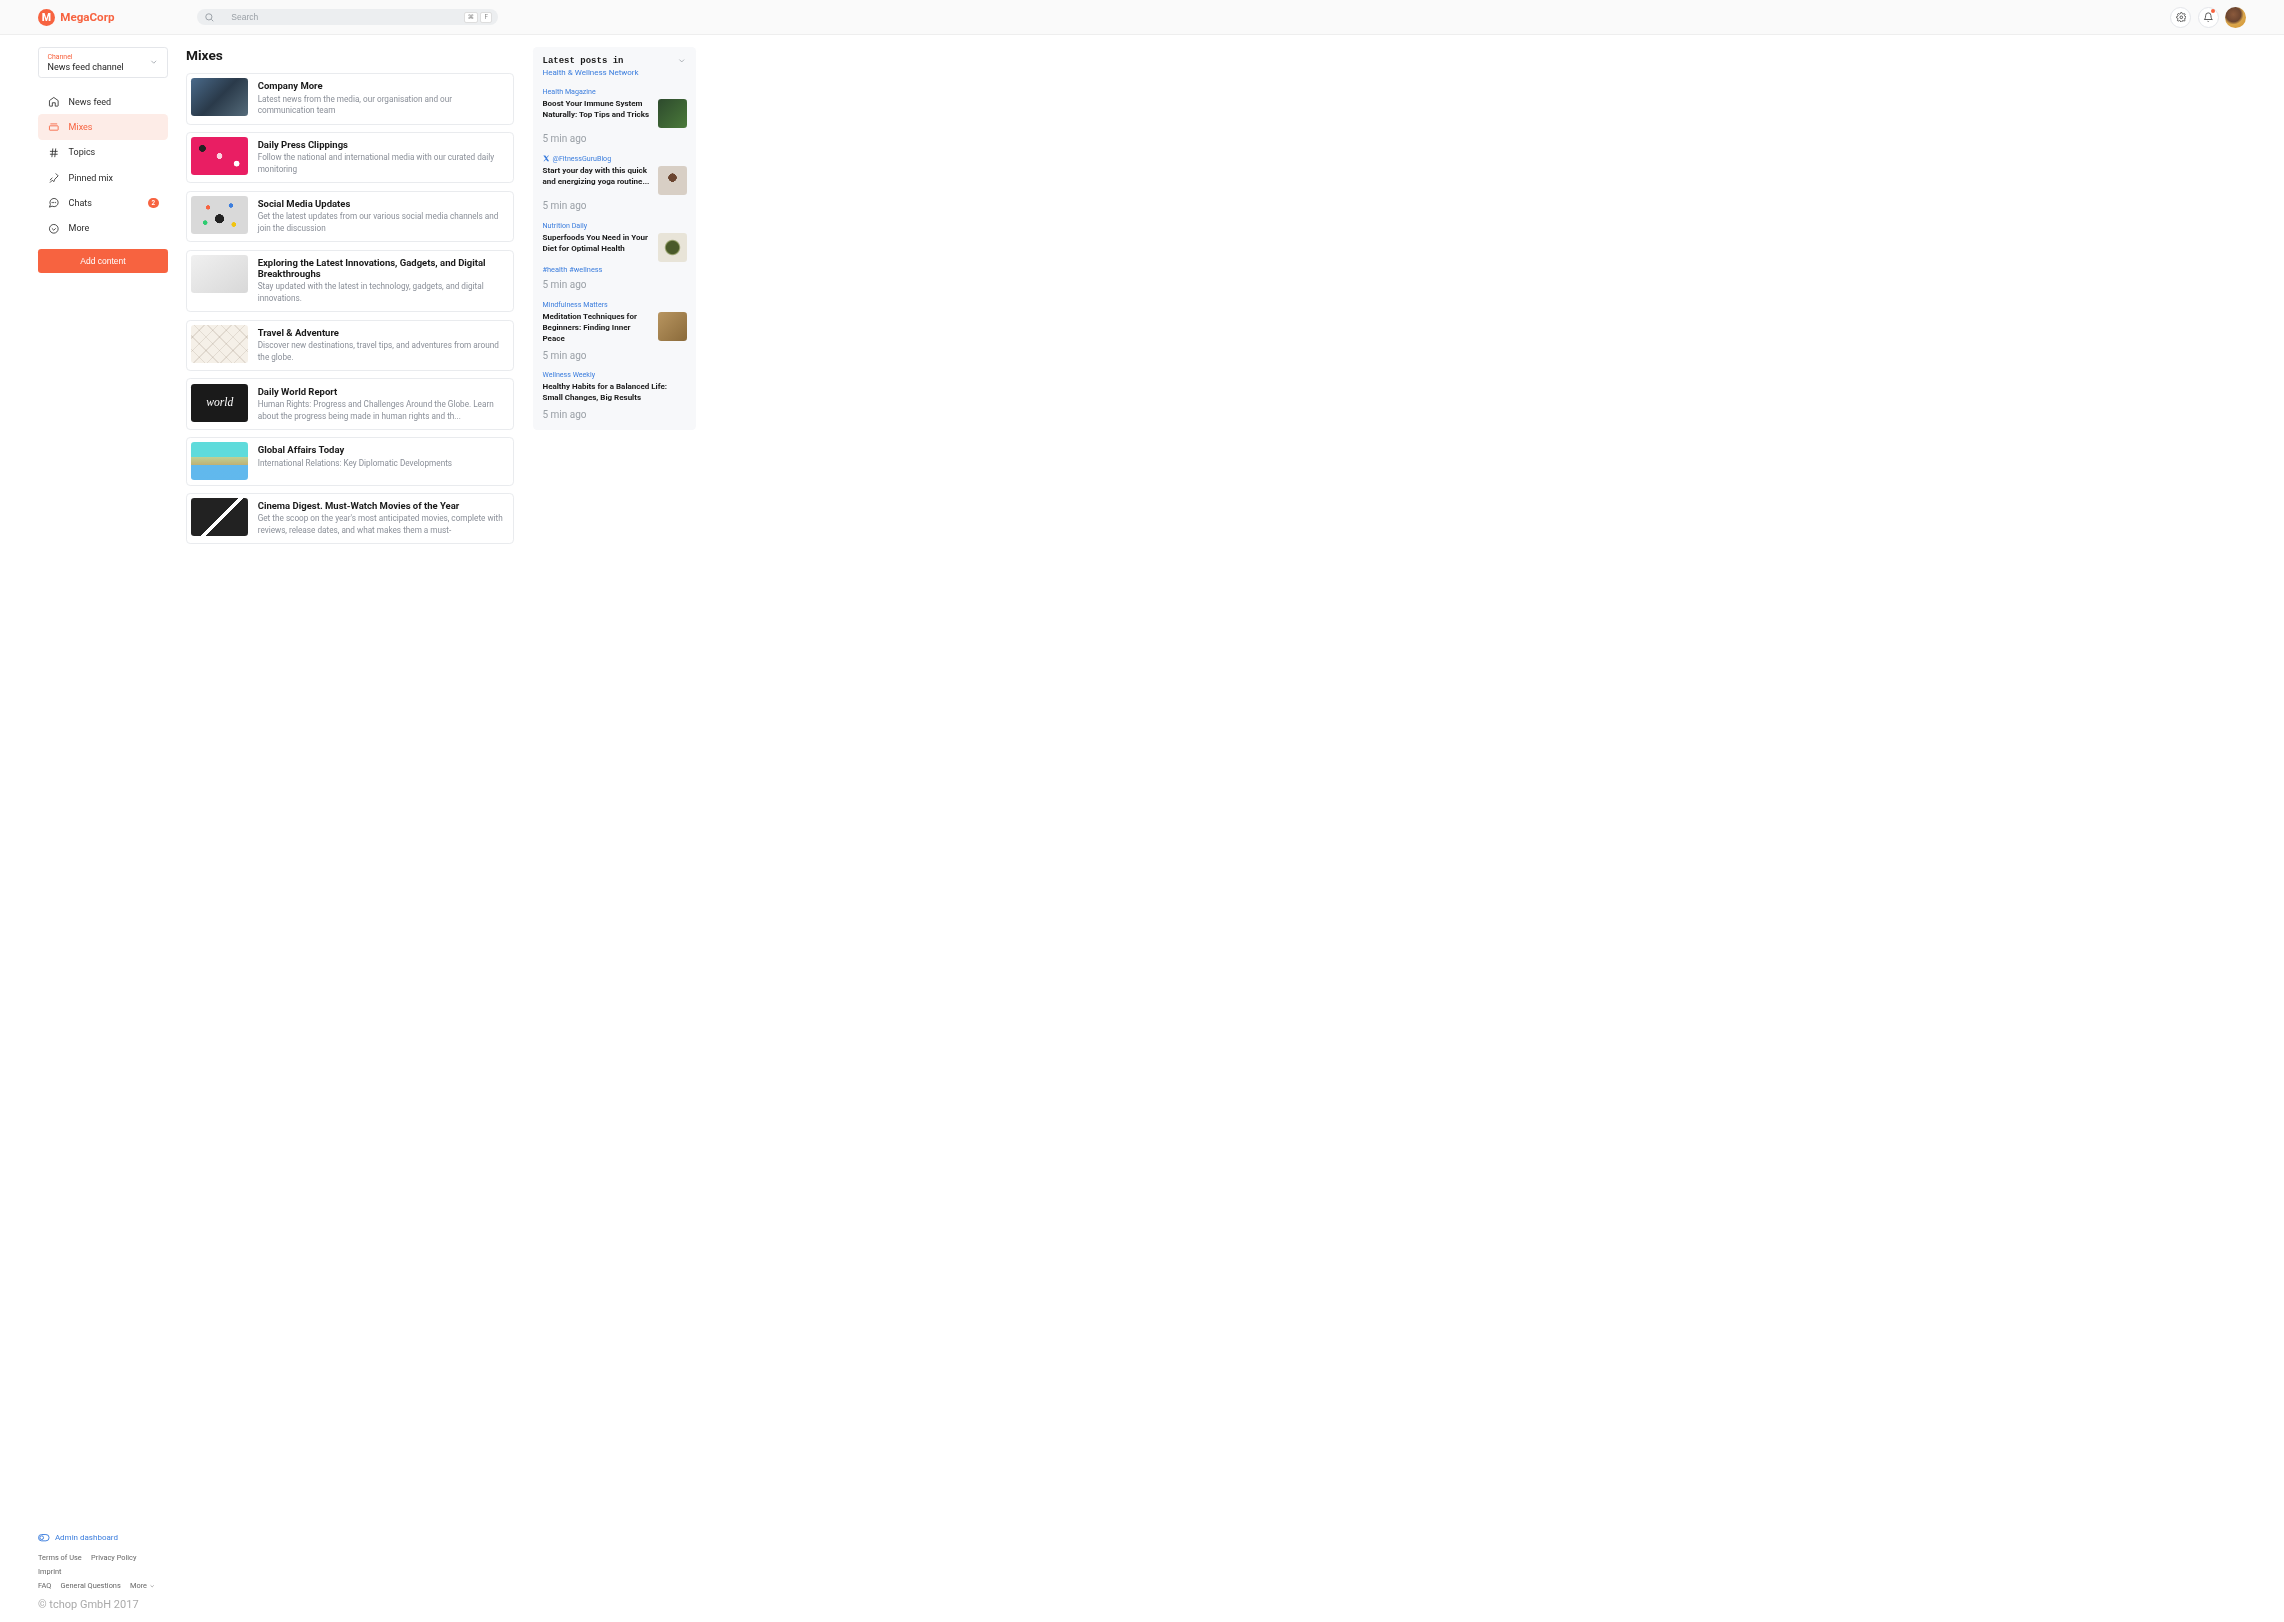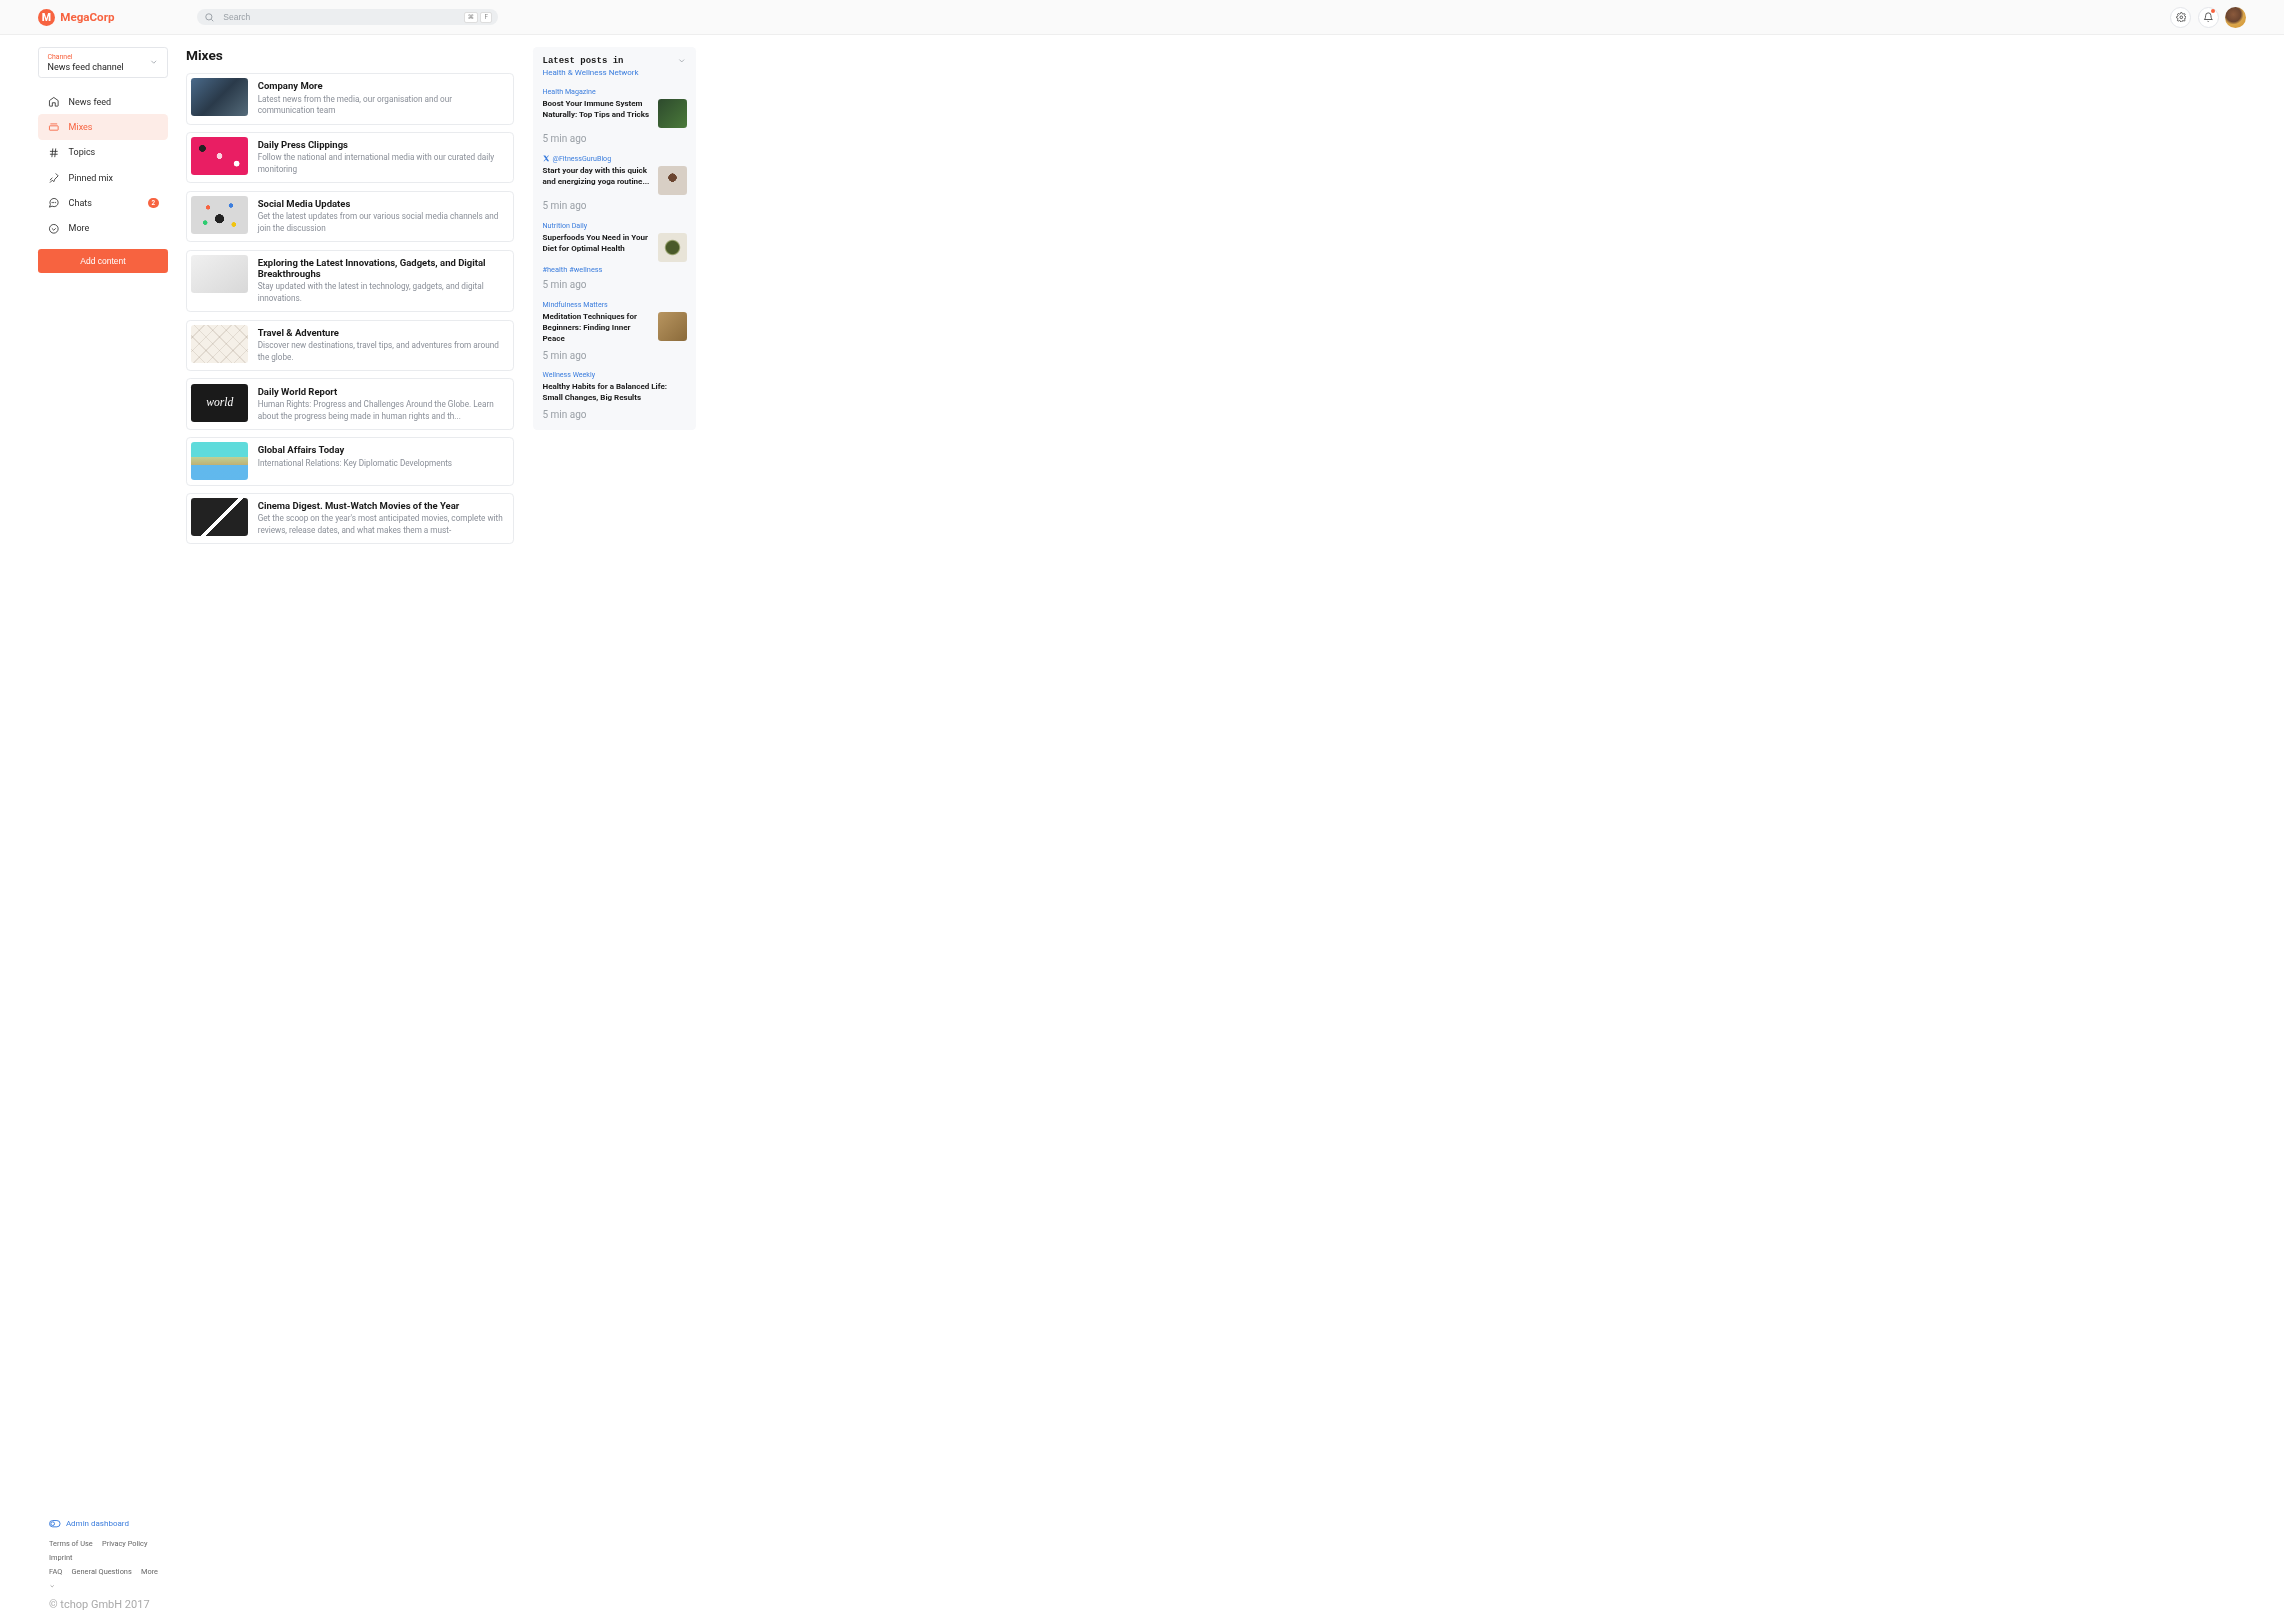--- a/index.html
+++ b/index.html
@@ -35,21 +35,21 @@
 .logo-text { font-size: 11.6px; font-weight: 700; color: #f76340; }
 .search-box {
   flex: 1;
   max-width: 301px;
   height: 16px;
   background: #eceef0;
   border-radius: 9px;
   display: flex;
   align-items: center;
   padding: 0 6.3px;
-  gap: 9px;
+  gap: 17px;
   margin-left: 67px;
 }
 .search-box input {
   flex: 1; border: none; background: transparent;
   font-size: 8.5px; color: #333; outline: none;
 }
 .search-box input::placeholder { color: #9aa0a6; }
 .kbd-hints { display: flex; gap: 2.1px; }
 .kbd-hints span {
   background: #fff; border: 0.5px solid #ddd;
@@ -117,21 +117,21 @@
   font-size: 6.3px; font-weight: 600;
 }
 .add-btn {
   margin-top: 7.4px;
   background: #f76340; color: #fff;
   border: none; border-radius: 3.2px;
   height: 24px;
   font-size: 8.5px; font-weight: 500;
   cursor: pointer;
 }
-.sidebar-bottom { margin-top: auto; padding-top: 16px; margin-left: 11px; }
+.sidebar-bottom { margin-top: auto; padding-top: 16px; }
 .admin-link {
   display: flex; align-items: center; gap: 5.3px;
   color: #3b7ddd; font-size: 8px;
   margin-bottom: 8.5px; cursor: pointer;
 }
 .footer-links { font-size: 7.4px; color: #666; line-height: 1.9; }
 .footer-links a { color: #666; text-decoration: none; margin-right: 7.4px; cursor: pointer; }
 .copyright { font-size: 11px; color: #aaa; margin-top: 5.3px; }
 
 .main { flex: 1; padding: 11.6px 0 21px 0; max-width: 328px; }

